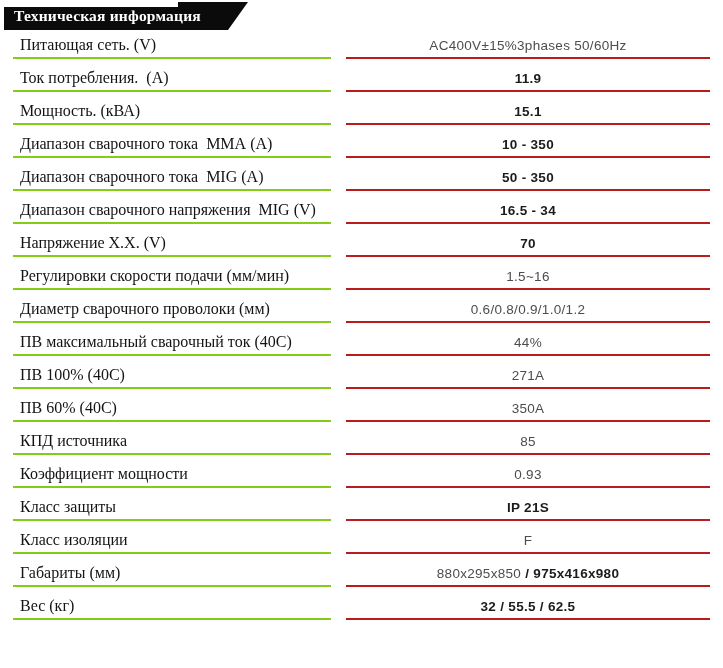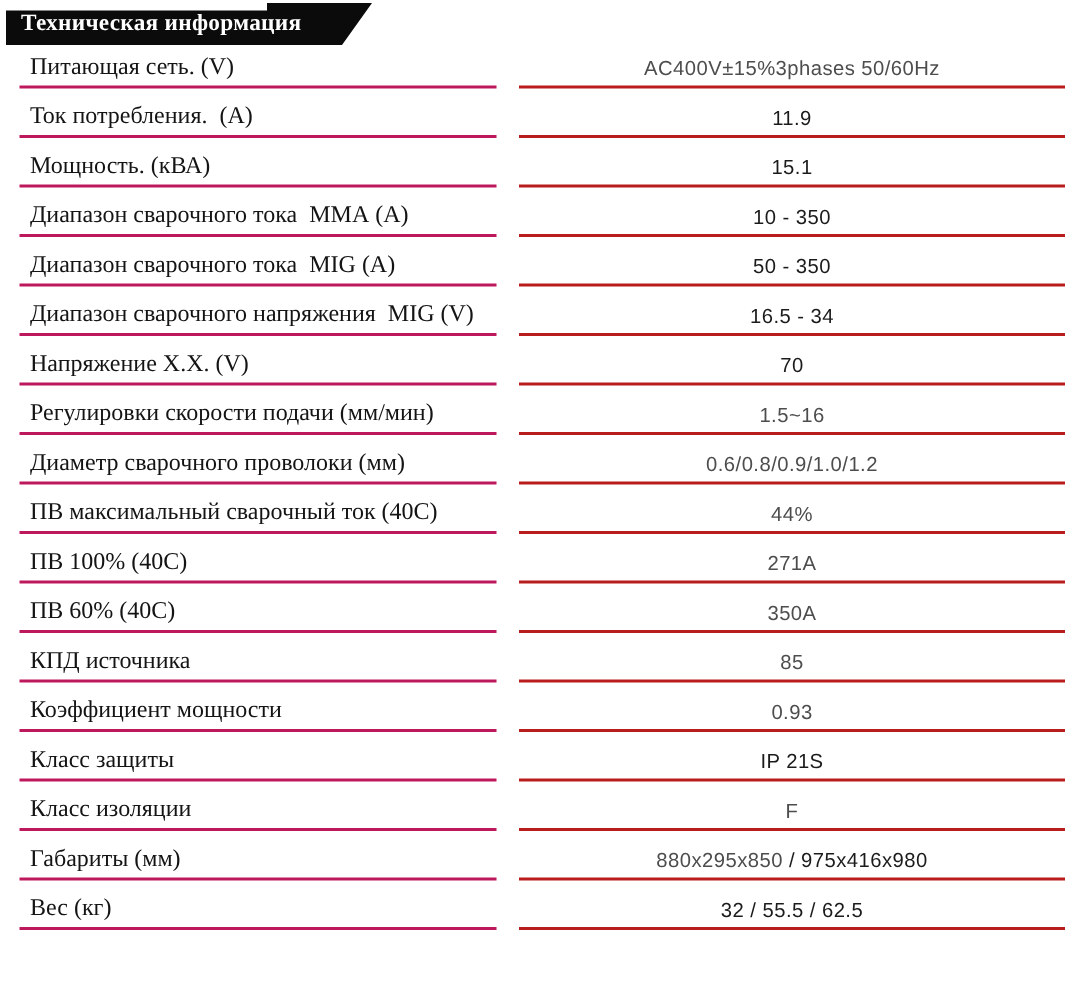--- a/index.html
+++ b/index.html
@@ -33,39 +33,39 @@
   }
   .row{
     display:flex;
     height:33px;
     align-items:stretch;
   }
   .cell{box-sizing:border-box;display:flex;align-items:flex-end;}
   .cell-l{
     margin-left:13px;
     width:318px;
-    border-bottom:2px solid #be185d;
+    border-bottom:2px solid #84cc16;
     padding:0 0 3px 7px;
     font-family:"Liberation Serif", serif;
     font-size:16px;
     color:#141414;
     white-space:pre;
   }
   .cell-r{
     margin-left:15px;
     width:364px;
     border-bottom:2px solid #b91c1c;
     padding-bottom:4px;
     justify-content:center;
     font-size:13.5px;
     letter-spacing:0.3px;
     white-space:pre;
   }
   .val-normal{color:#4d4d4d;font-weight:400;}
-  .val-strong{color:#1b1b1b;font-weight:400;}
+  .val-strong{color:#1b1b1b;font-weight:700;}
 </style>
 </head>
 <body>
 
 <div class="page">
   <div class="banner">
     <span class="banner-title">Техническая информация</span>
   </div>
   <div class="spec-table">
       <div class="row">

